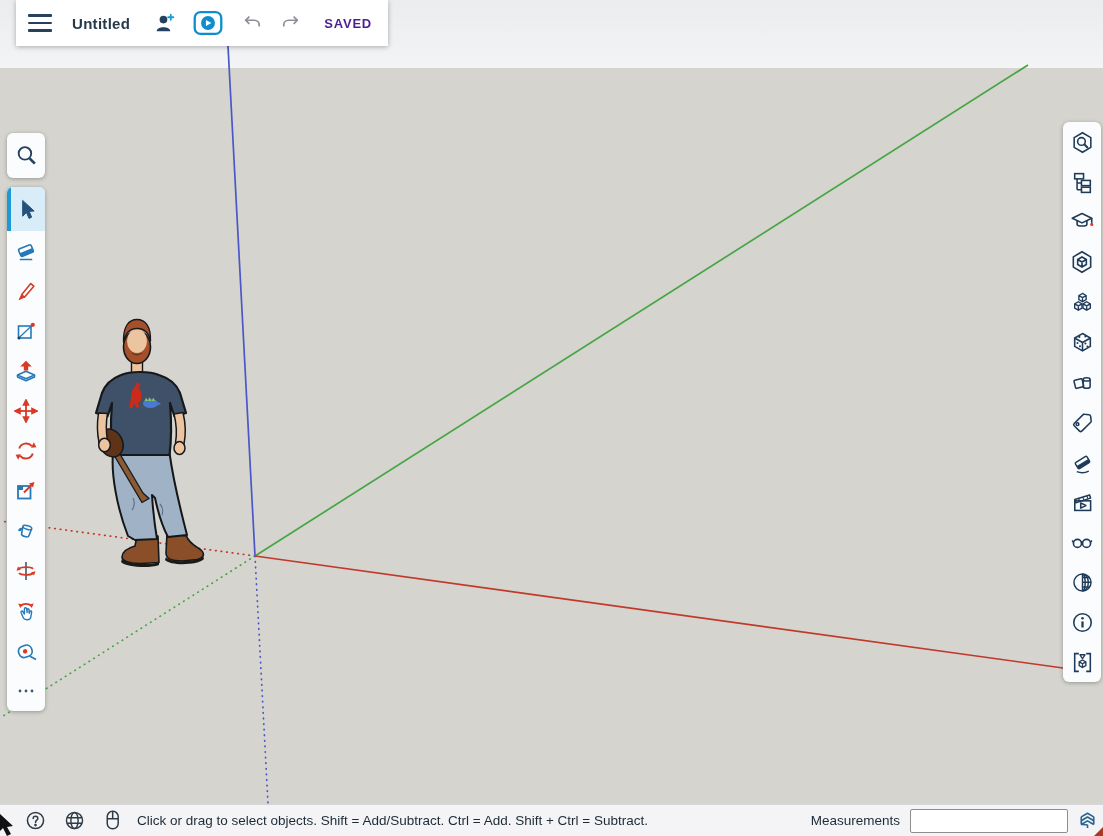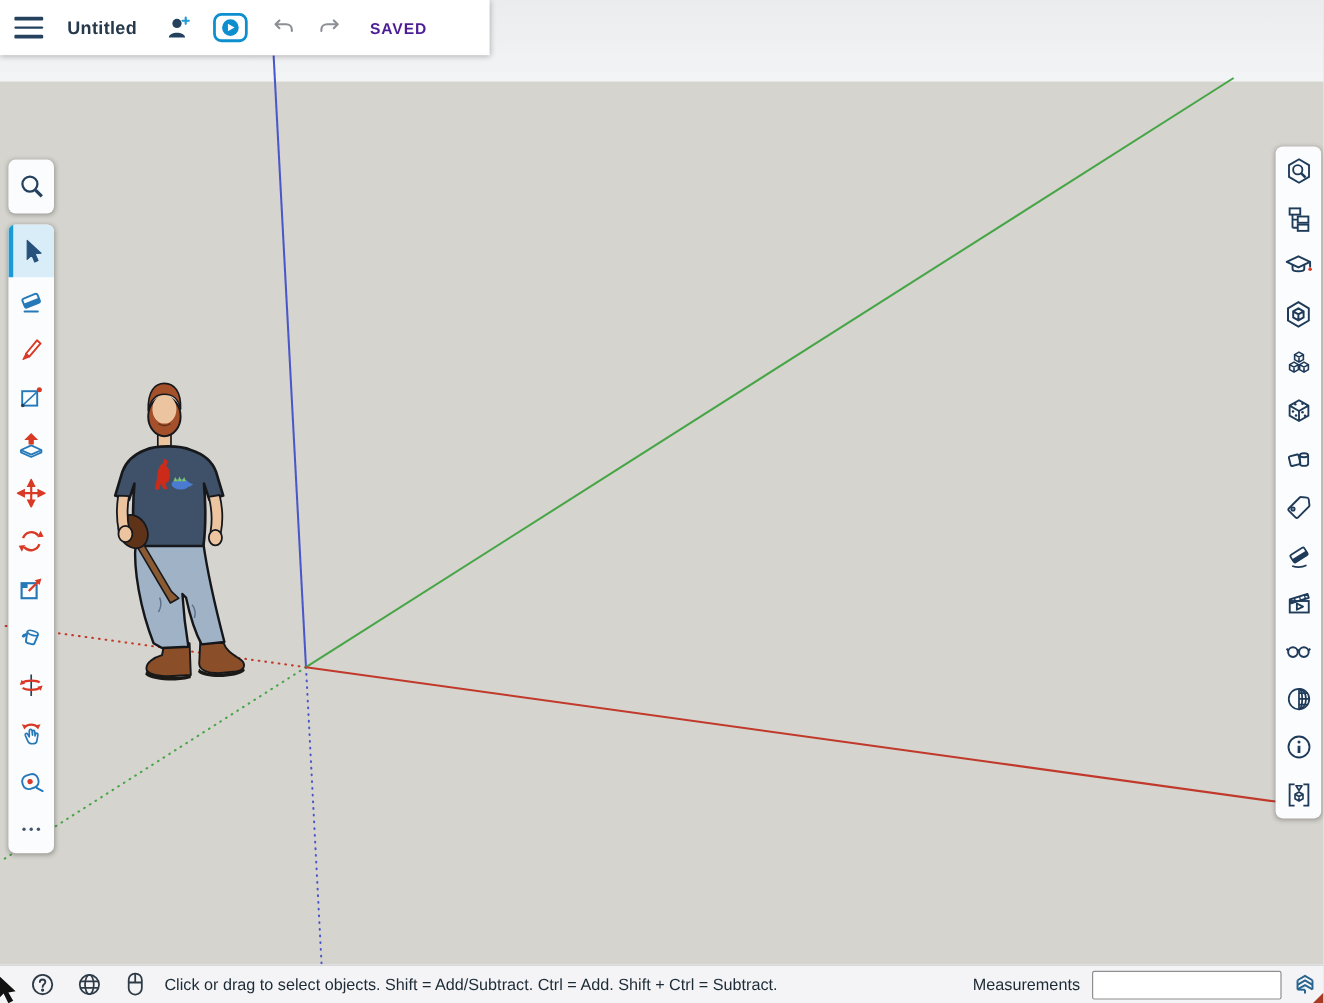--- a/index.html
+++ b/index.html
@@ -8,21 +8,21 @@
     font-family:"Liberation Sans", sans-serif;
     background:#eef0f2;
     position:relative;
   }
   
   .top-strip {
     position:absolute; left:0; top:0; width:1103px; height:68px;
     background:linear-gradient(#eaecee,#f3f4f5);
   }
   .topbar {
-    position:absolute; left:0; top:0; width:408px; height:46px;
+    position:absolute; left:16px; top:0; width:372px; height:46px;
     background:#ffffff;
     box-shadow:0 1px 5px rgba(0,0,0,.30);
     display:flex; align-items:center;
     z-index:30;
   }
   .menu-btn { margin-left:12px; width:24px; height:18px; display:flex; flex-direction:column; justify-content:space-between; cursor:pointer; }
   .menu-btn span { display:block; height:2.6px; background:#24415e; border-radius:1px; }
   .doc-title { margin-left:20px; font-size:15px; font-weight:bold; color:#26394a; letter-spacing:.3px; }
   .collab { margin-left:22px; }
   .play-btn { margin-left:16px; }

